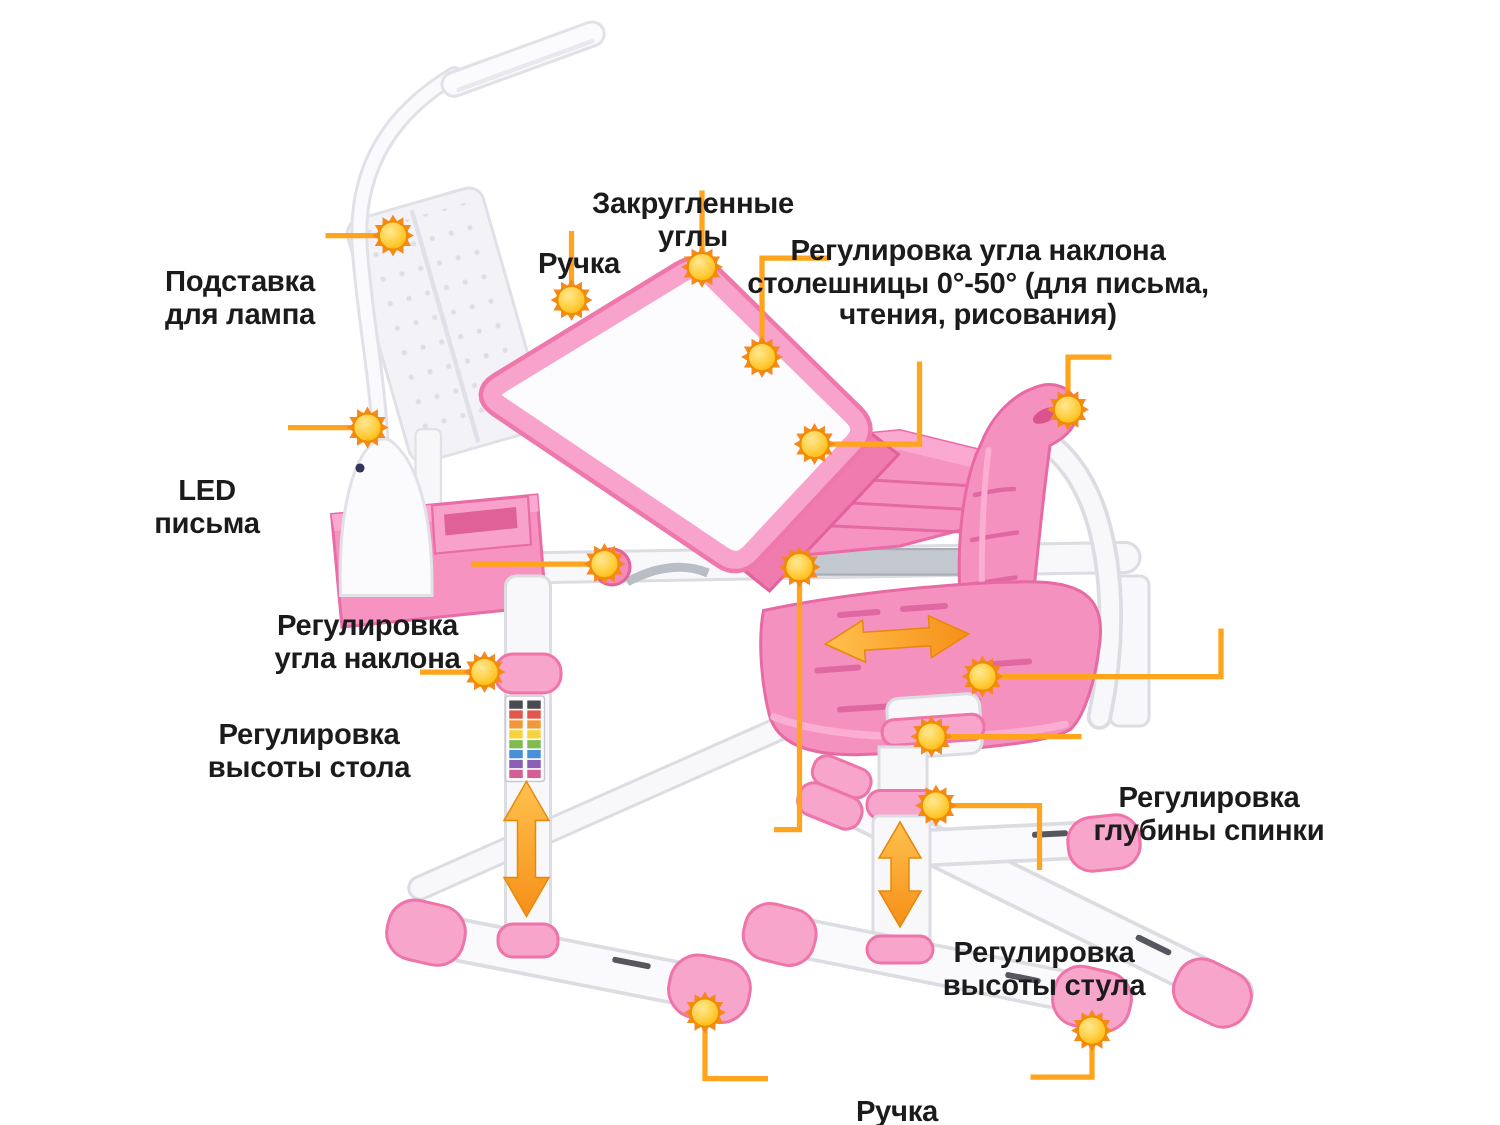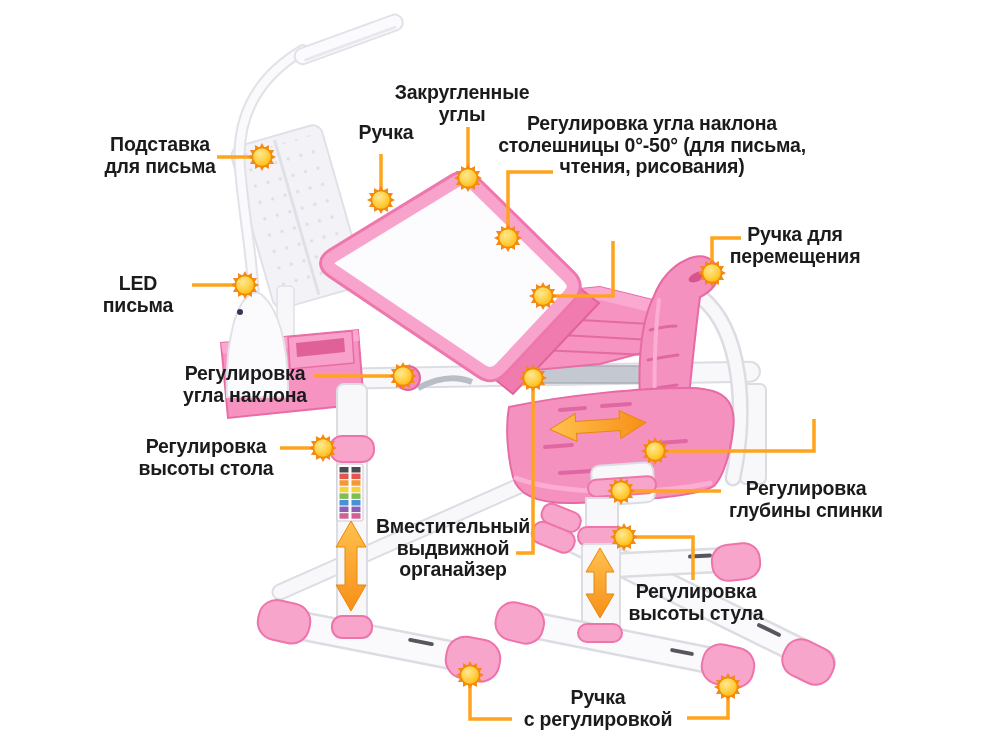--- a/index.html
+++ b/index.html
@@ -1,20 +1,20 @@
 <!DOCTYPE html>
 <html><head>
 <meta charset="utf-8">
 <style>
   html,body{margin:0;padding:0;background:#fff;}
   .stage{position:relative;width:1000px;height:750px;background:#fff;overflow:hidden;
          font-family:"Liberation Sans",sans-serif;}
   .stage svg{position:absolute;left:0;top:0;}
   .lbl{position:absolute;font-weight:700;font-size:19.5px;line-height:21.5px;color:#1b1b1b;
-       text-align:center;white-space:pre-line;letter-spacing:-0.2px;}
+       text-align:center;white-space:pre-line;letter-spacing:-0.2px;margin-top:44px;}
 </style>
 </head>
 <body>
 
 <div class="stage">
 
 <svg width="1000" height="750" viewBox="0 0 1000 750">
   <defs>
     <radialGradient id="sunGrad" cx="40%" cy="35%" r="75%">
       <stop offset="0%" stop-color="#FFE893"></stop>
@@ -237,37 +237,32 @@
     <use href="#sun" transform="translate(655 451)"></use>
     <use href="#sun" transform="translate(323 448)"></use>
     <use href="#sun" transform="translate(621 491)"></use>
     <use href="#sun" transform="translate(624 537)"></use>
     <use href="#sun" transform="translate(470 675)"></use>
     <use href="#sun" transform="translate(728 687)"></use>
   </g>
 </svg>
 
 <div class="lbl" style="left:80px;top:134px;width:160px;">Подставка
-для письма</div>
+для лампа</div>
 <div class="lbl" style="left:346px;top:122px;width:80px;">Ручка</div>
 <div class="lbl" style="left:382px;top:82px;width:160px;">Закругленные
 углы</div>
 <div class="lbl" style="left:492px;top:113px;width:320px;">Регулировка угла наклона
 столешницы 0°-50° (для письма,
 чтения, рисования)</div>
-<div class="lbl" style="left:710px;top:224px;width:170px;">Ручка для
-перемещения</div>
 <div class="lbl" style="left:82px;top:273px;width:112px;">LED письма</div>
 <div class="lbl" style="left:164px;top:363px;width:162px;">Регулировка
 угла наклона</div>
 <div class="lbl" style="left:124px;top:436px;width:164px;">Регулировка
 высоты стола</div>
 <div class="lbl" style="left:712px;top:478px;width:188px;">Регулировка
 глубины спинки</div>
-<div class="lbl" style="left:366px;top:516px;width:174px;">Вместительный
-выдвижной
-органайзер</div>
 <div class="lbl" style="left:612px;top:581px;width:168px;">Регулировка
 высоты стула</div>
 <div class="lbl" style="left:506px;top:687px;width:184px;">Ручка
 с регулировкой</div>
 
 </div>
 
 </body></html>

